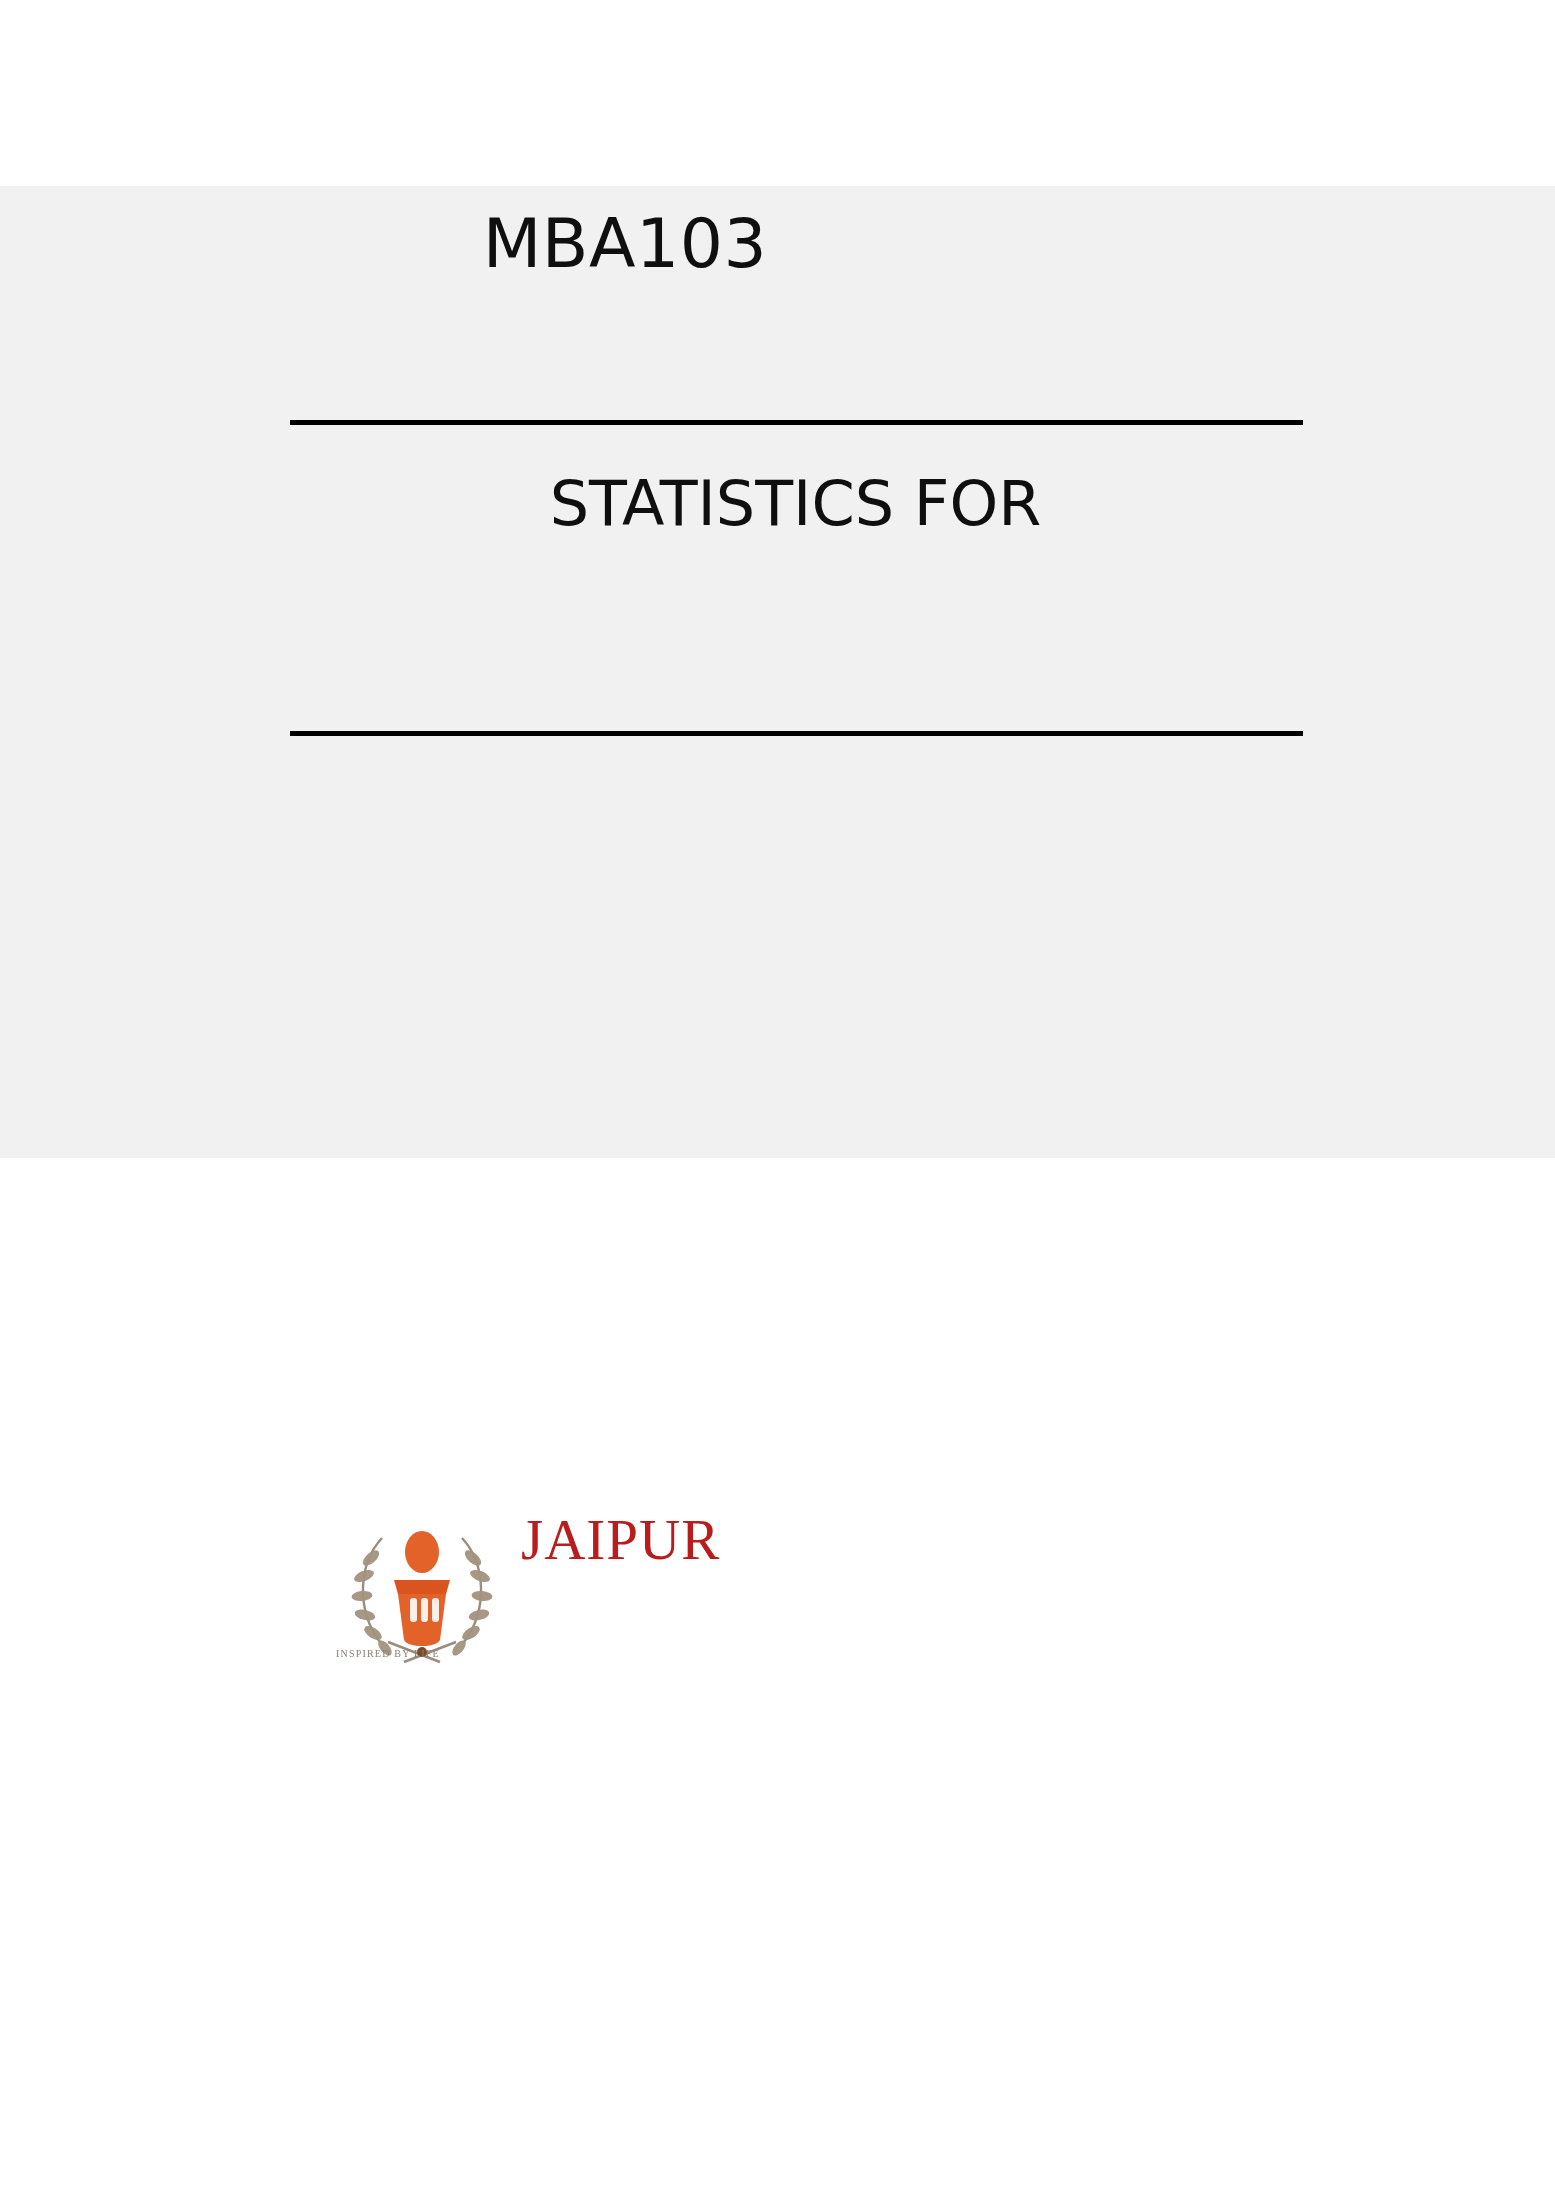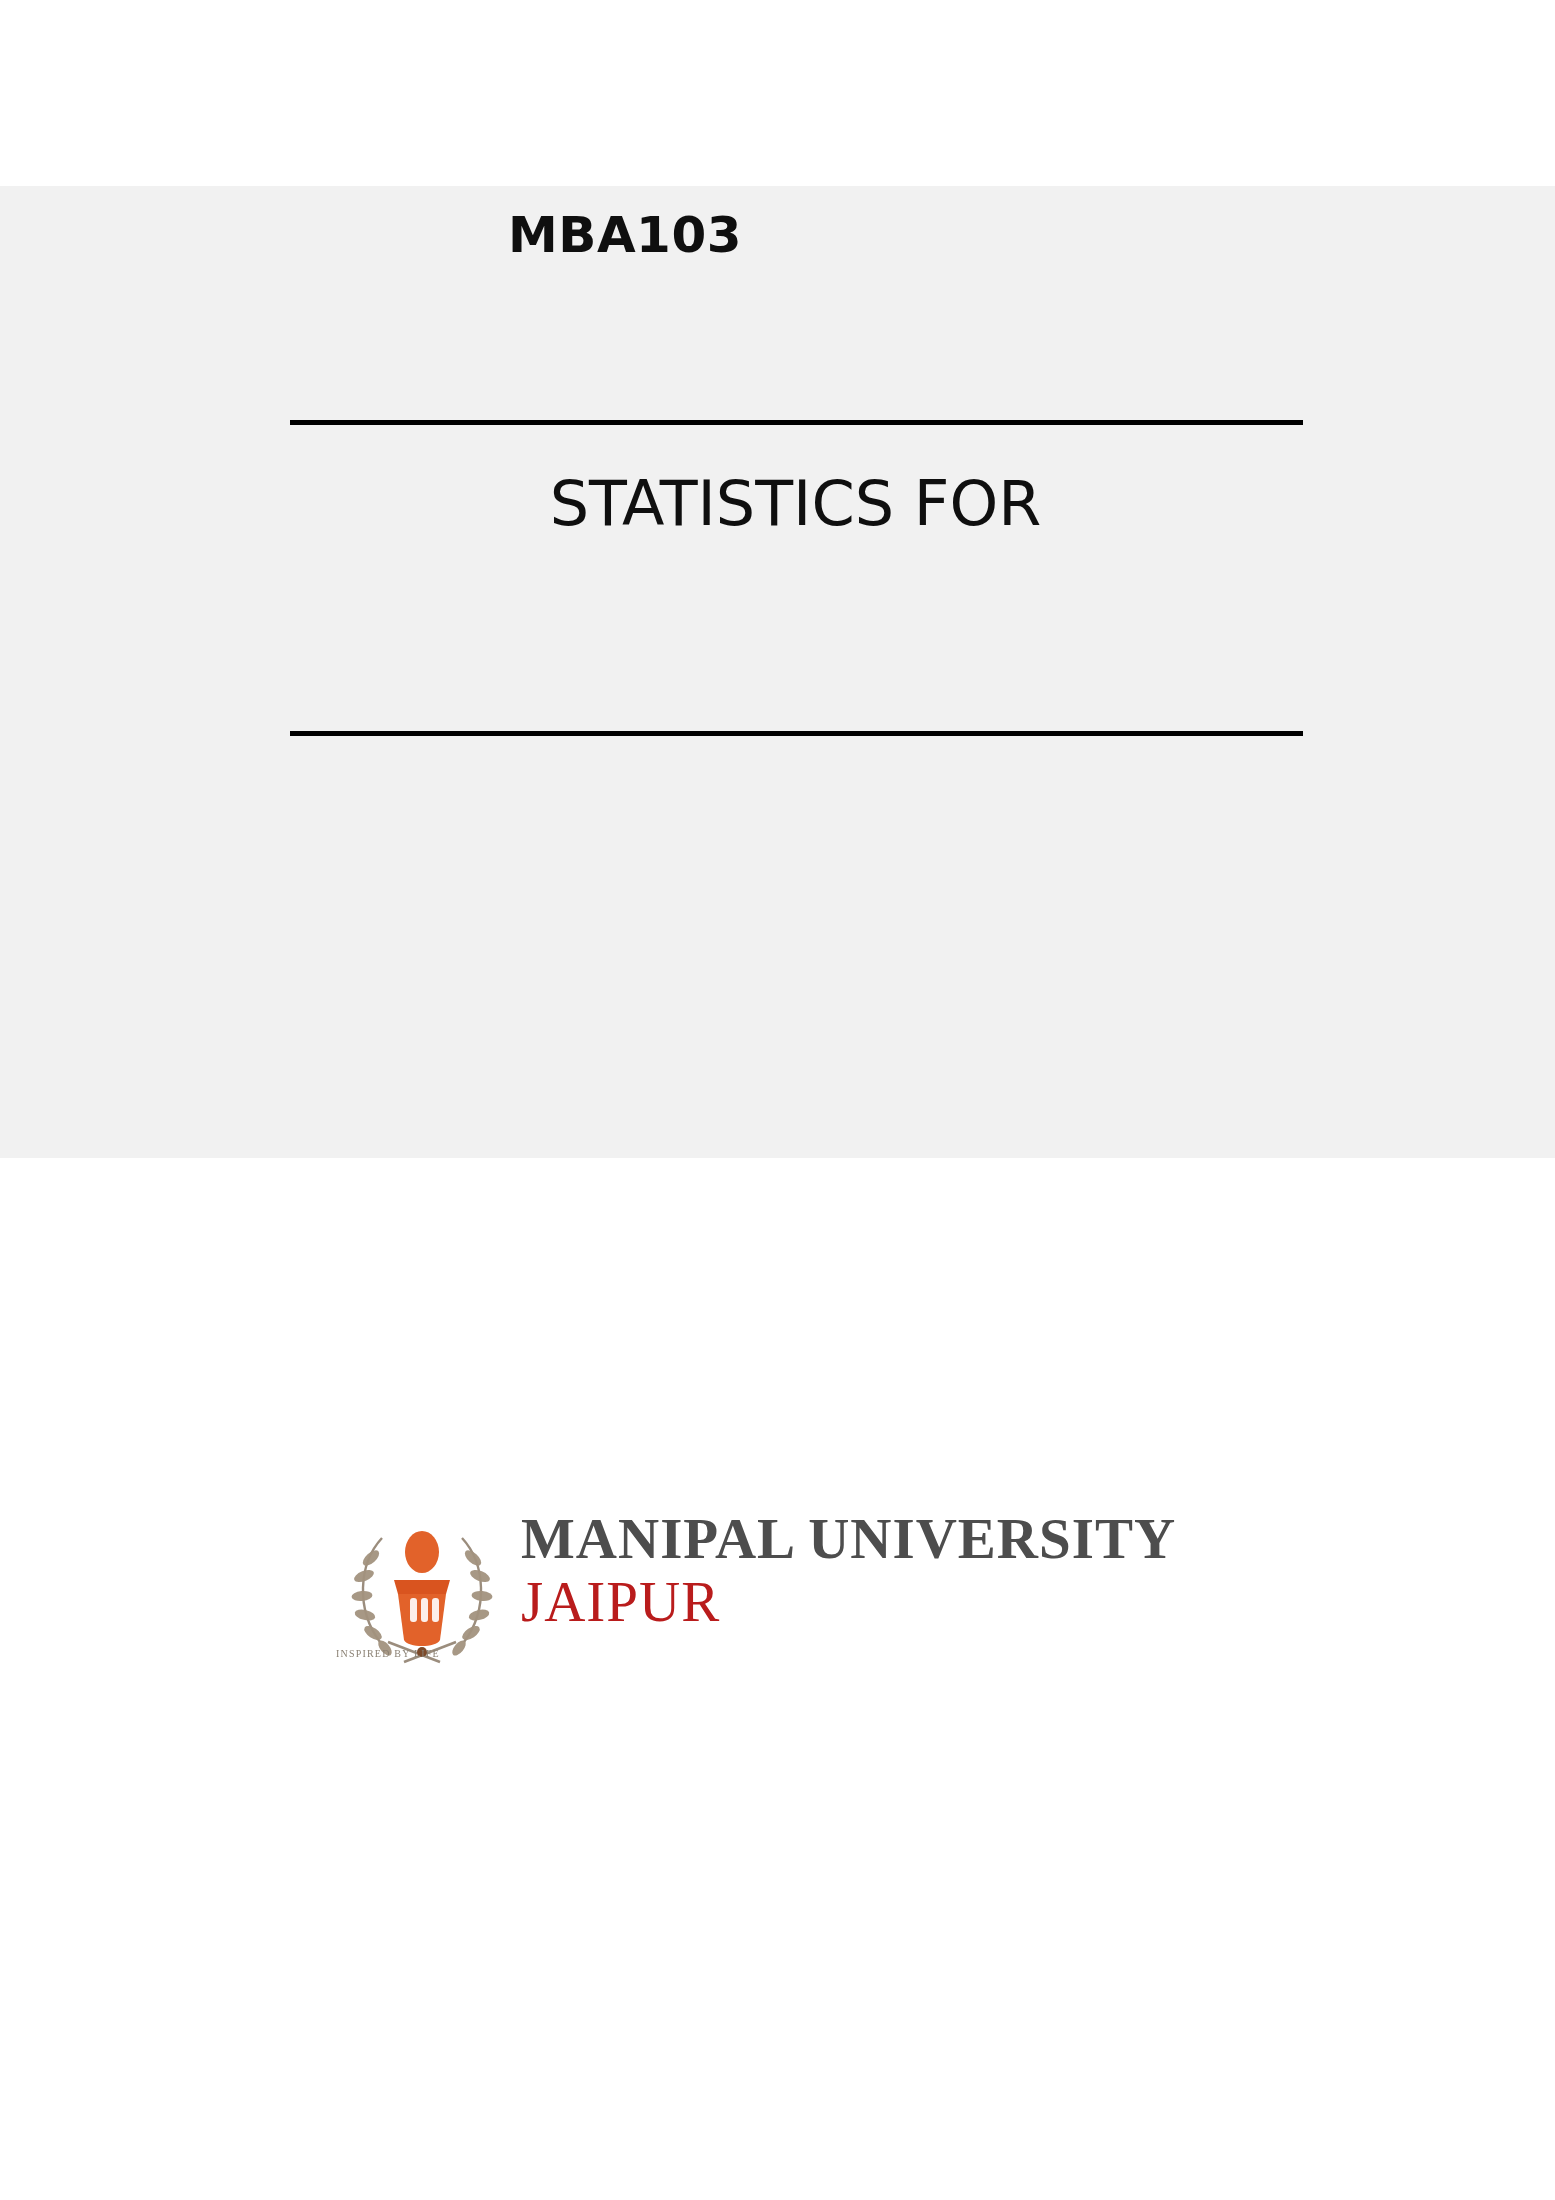--- a/index.html
+++ b/index.html
@@ -24,22 +24,22 @@
     height: 972px;
     background: #f1f1f1;
   }
 
   .course-code {
     position: absolute;
     left: 0;
     top: 210px;
     width: 1250px;
     text-align: center;
-    font-size: 50px;
-    font-weight: 700;
+    font-size: 68px;
+    font-weight: 400;
     color: #0f0f0f;
     letter-spacing: 0.5px;
     line-height: 1;
     font-family: "DejaVu Sans", sans-serif;
   }
 
   .rule {
     position: absolute;
     left: 290px;
     width: 1013px;
@@ -173,17 +173,16 @@
         <rect x="96" y="96" width="7" height="24" rx="3" fill="#ffffff" opacity="0.9"></rect>
       </g>
 
       <circle cx="86" cy="150" r="5" fill="#7c4a2a"></circle>
     </svg>
   </div>
 
   <div class="emblem-tagline">INSPIRED BY LIFE</div>
 
   <div class="logo-wordmark">
-    <span class="wm-1">MANIPAL UNIVERSITY</span>
     <span class="wm-2">JAIPUR</span>
   </div>
 
 </div>
 
 </body></html>

